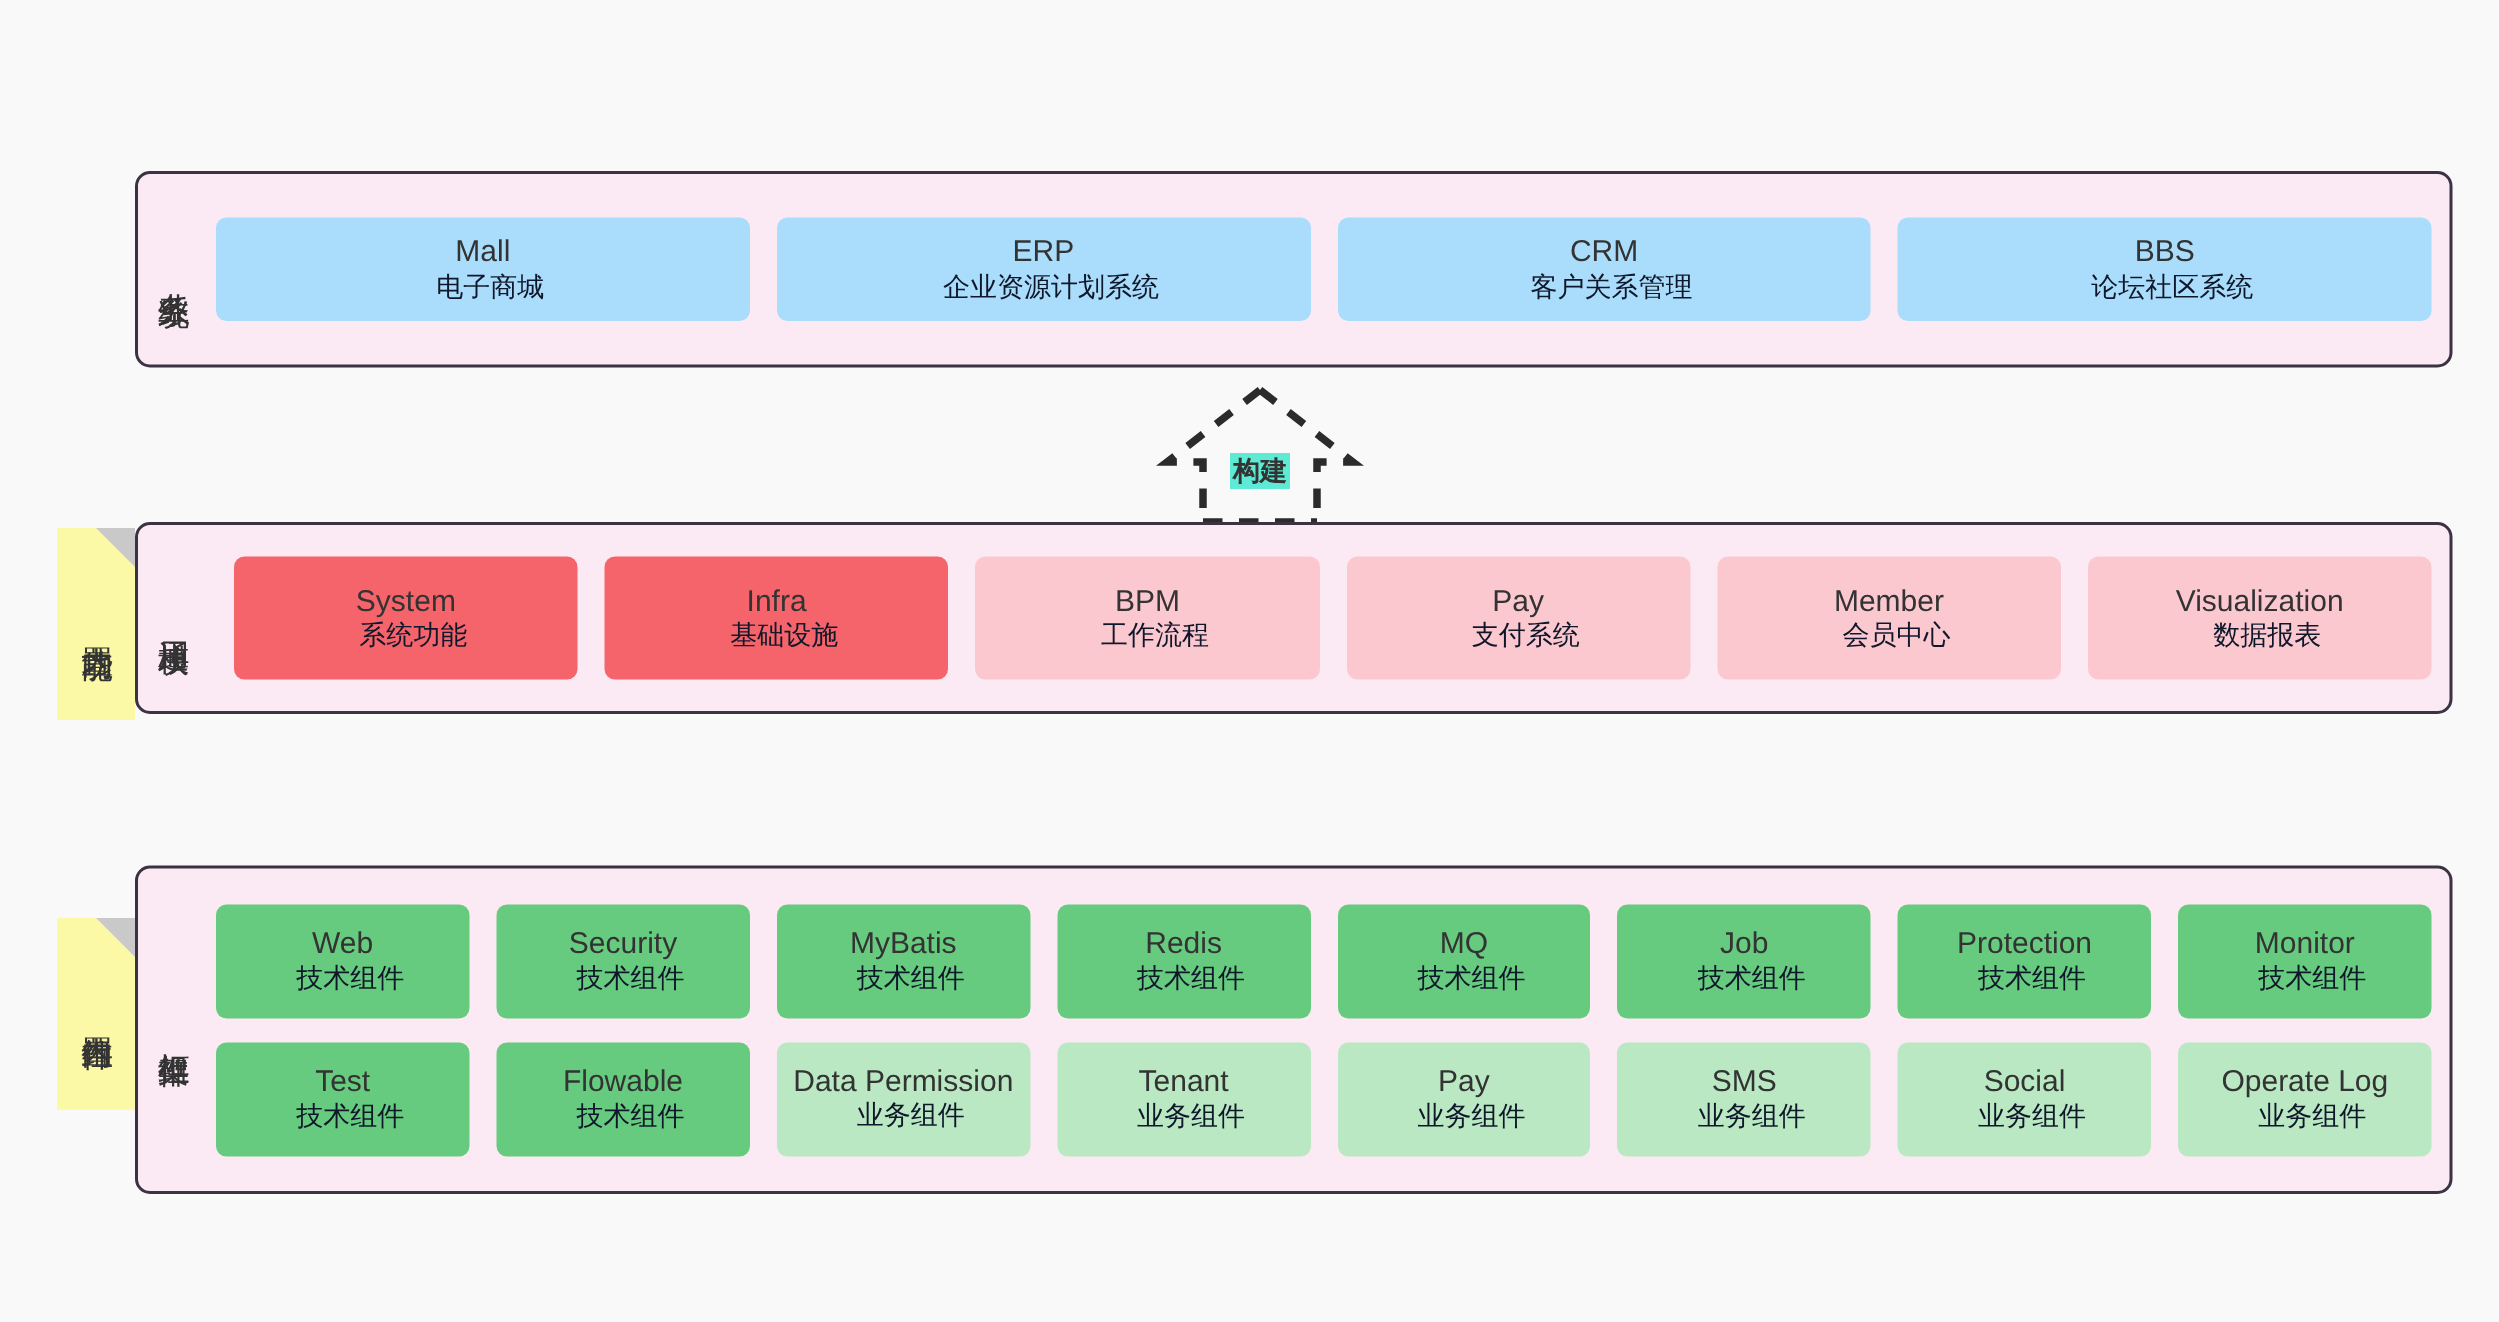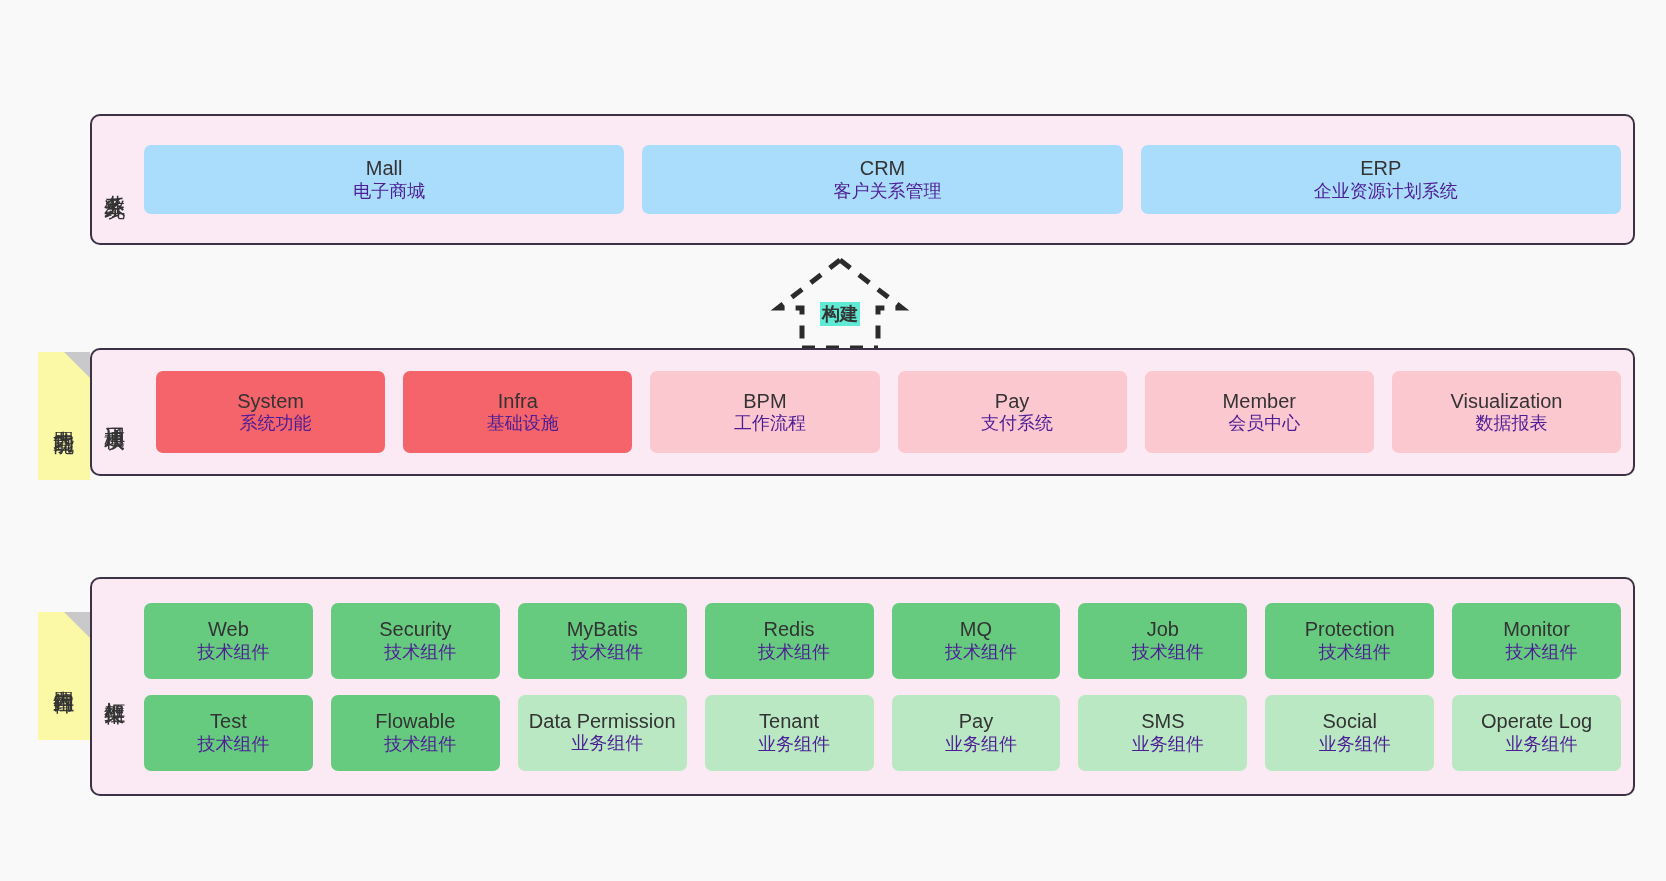--- a/index.html
+++ b/index.html
@@ -72,21 +72,21 @@
     box-sizing: border-box;
     padding: 16px 6px;
     line-height: 1.22;
   }
   .card .t {
     font-size: 20px;
     color: #333333;
   }
   .card .s {
     font-size: 18px;
-    color: #4c1d95;
+    color: #0f172a;
     margin-left: 10px;
   }
   .card.two-line-title .t {
     line-height: 1.12;
   }
 
   
   .c-blue        { background: #aadcfb; }
   .c-red         { background: #f4646a; }
   .c-pink        { background: #fcc8d0; }
@@ -164,26 +164,30 @@
 
   <div class="layer" id="layer-business">
     <div class="layer-title">业务系统</div>
     <div class="layer-body">
       <div class="row">
         <div class="card c-blue">
           <span class="t">Mall</span>
           <span class="s">电子商城</span>
         </div>
         <div class="card c-blue">
+          <span class="t">ERP</span>
+          <span class="s">企业资源计划系统</span>
+        </div>
+        <div class="card c-blue">
           <span class="t">CRM</span>
           <span class="s">客户关系管理</span>
         </div>
         <div class="card c-blue">
-          <span class="t">ERP</span>
-          <span class="s">企业资源计划系统</span>
+          <span class="t">BBS</span>
+          <span class="s">论坛社区系统</span>
         </div>
       </div>
     </div>
   </div>
 
   <div class="arrow" id="arrow-build">
     <svg viewBox="0 0 160 92" width="160" height="92">
       <path d="M80 4 L18 52 L42 52 L42 92" fill="none" stroke="#2b2b2b" stroke-width="5" stroke-dasharray="13 11"></path>
       <path d="M80 4 L142 52 L118 52 L118 92" fill="none" stroke="#2b2b2b" stroke-width="5" stroke-dasharray="13 11"></path>
       <path d="M42 92 L118 92" fill="none" stroke="#2b2b2b" stroke-width="5" stroke-dasharray="13 11"></path>

